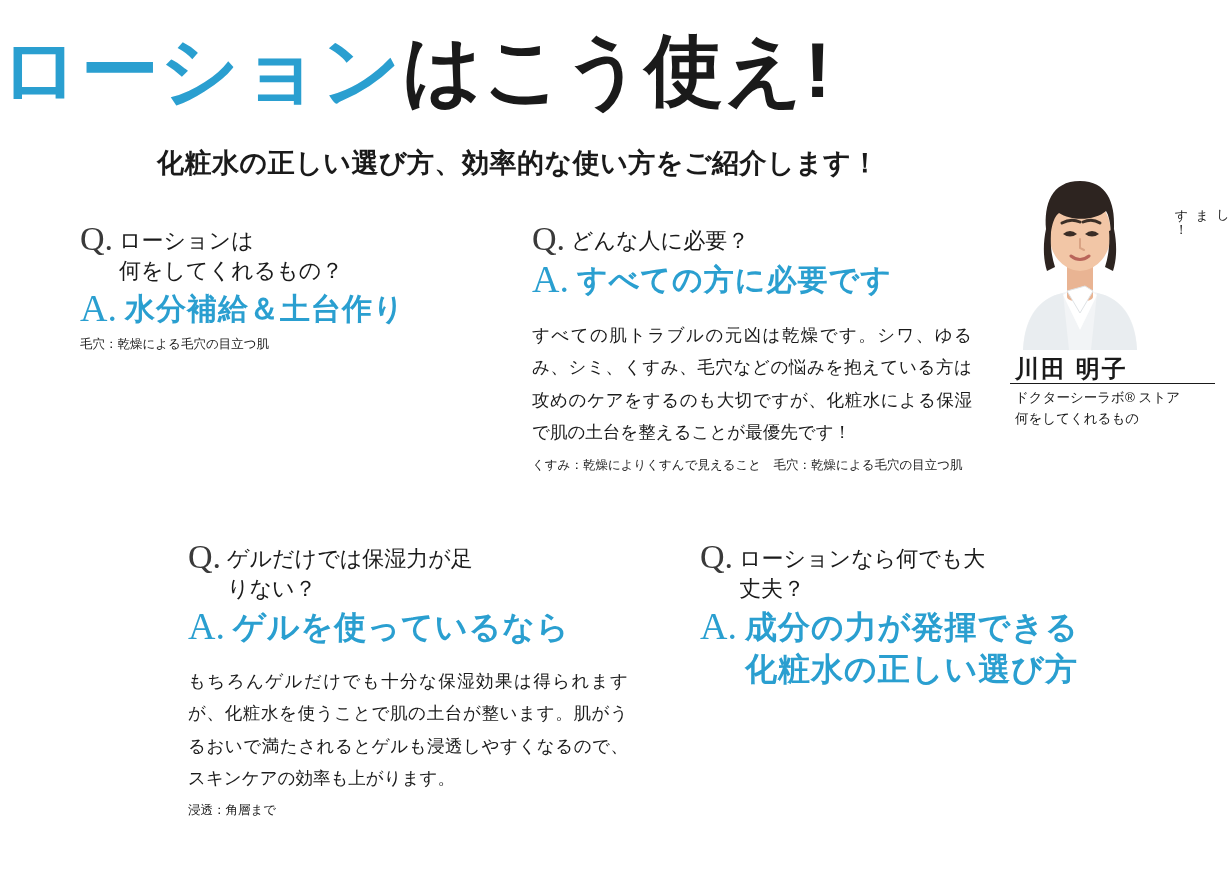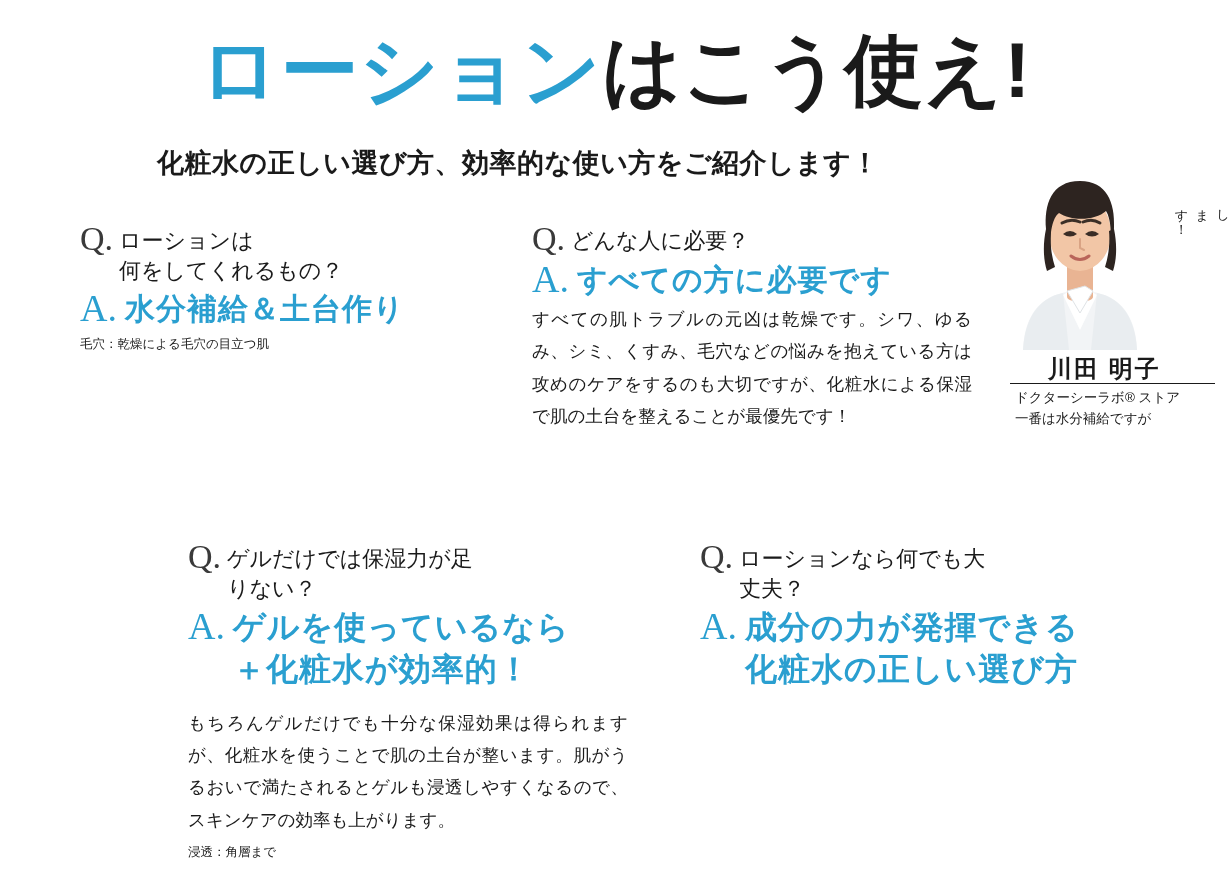--- a/index.html
+++ b/index.html
@@ -15,21 +15,21 @@
     color: #231f20;
     overflow: hidden;
   }
 
   
   .title-wrap {
     position: absolute;
     top: 30px;
     left: 0;
     width: 1231px;
-    text-align: center;
+    text-align: left;
     white-space: nowrap;
   }
   .title-main {
     font-size: 78px;
     font-weight: bold;
     letter-spacing: 1px;
     color: #2a9fd0;
     line-height: 1.05;
   }
   .title-sub-inline {
@@ -86,21 +86,21 @@
     font-size: 30px;
     font-weight: bold;
     color: #2a9fd0;
     line-height: 1.3;
     letter-spacing: 1px;
   }
   .body-text {
     font-size: 17.5px;
     line-height: 1.85;
     color: #1a1a1a;
-    margin-top: 4px;
+    margin-top: 20px;
     text-align: justify;
   }
   .note {
     font-size: 12.5px;
     color: #1a1a1a;
     margin-top: 8px;
   }
 
   
   #qa1 { top: 222px; left: 80px; width: 440px; }
@@ -138,21 +138,20 @@
     letter-spacing: 1px;
   }
   .profile-name {
     position: absolute;
     top: 198px;
     left: 25px;
     font-size: 24px;
     font-weight: bold;
     color: #1a1a1a;
     letter-spacing: 2px;
-    margin-left: 33px;
   }
   .profile-role {
     position: absolute;
     top: 233px;
     left: 25px;
     font-size: 13.5px;
     line-height: 1.55;
     color: #1a1a1a;
   }
   .profile-rule {
@@ -192,35 +191,35 @@
     <span class="letter-q"><span>Q</span><span class="dot">.</span></span>
     <span class="q-text">
       <span>どんな人に必要？</span>
     </span>
   </div>
   <div class="qa-a">
     <span class="letter-a"><span>A</span><span>.</span></span>
     <span class="a-text">すべての方に必要です</span>
   </div>
   <div class="body-text">すべての肌トラブルの元凶は乾燥です。シワ、ゆるみ、シミ、くすみ、毛穴などの悩みを抱えている方は攻めのケアをするのも大切ですが、化粧水による保湿で肌の土台を整えることが最優先です！</div>
+  <div class="note">くすみ：乾燥によりくすんで見えること　毛穴：乾燥による毛穴の目立つ肌</div>
 </div>
 
 <div class="qa" id="qa3">
   <div class="qa-q">
     <span class="letter-q"><span>Q</span><span class="dot">.</span></span>
     <span class="q-text">
       <span>ゲルだけでは保湿力が足</span><br>
       <span>りない？</span>
     </span>
   </div>
   <div class="qa-a">
     <span class="letter-a"><span>A</span><span>.</span></span>
     <span class="a-text">
       <span>ゲルを使っているなら</span><br>
-      <span>＋化粧水が効率的！</span>
     </span>
   </div>
   <div class="body-text">もちろんゲルだけでも十分な保湿効果は得られますが、化粧水を使うことで肌の土台が整います。肌がうるおいで満たされるとゲルも浸透しやすくなるので、スキンケアの効率も上がります。</div>
   <div class="note">浸透：角層まで</div>
 </div>
 
 <div class="qa" id="qa4">
   <div class="qa-q">
     <span class="letter-q"><span>Q</span><span class="dot">.</span></span>
     <span class="q-text">
@@ -266,15 +265,15 @@
       <path d="M66 101 q9 7 18 0" stroke="#b9655a" stroke-width="3" fill="none" stroke-linecap="round"></path>
 
       <path d="M62 136 L75 158 L88 136 L80 131 L62 136 Z" fill="#ffffff" stroke="#dfe3e6" stroke-width="1"></path>
     </svg>
   </div>
   <div class="vertical-note">私が解説します！</div>
   <div class="profile-rule"></div>
   <div class="profile-name">川田 明子</div>
   <div class="profile-role">
     <span>ドクターシーラボ® ストア</span><br>
-    <span>一番は水分補給ですが</span>
+    <span>何をしてくれるもの</span>
   </div>
 </div>
 
 </body></html>

